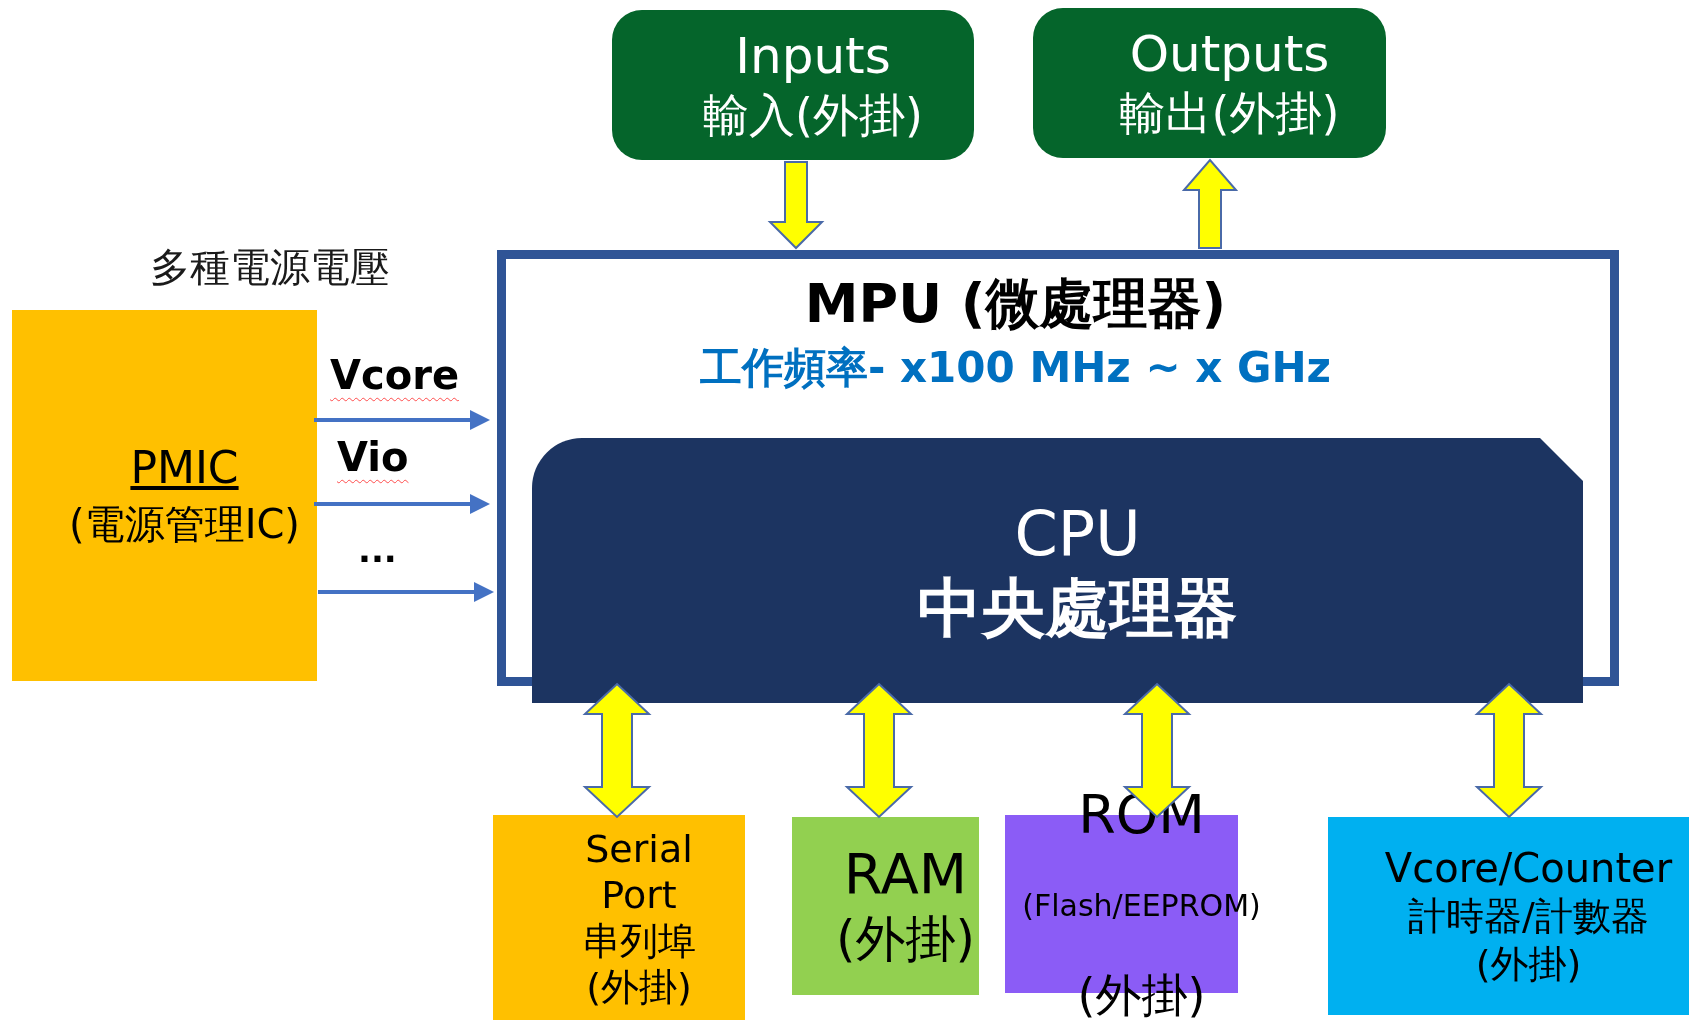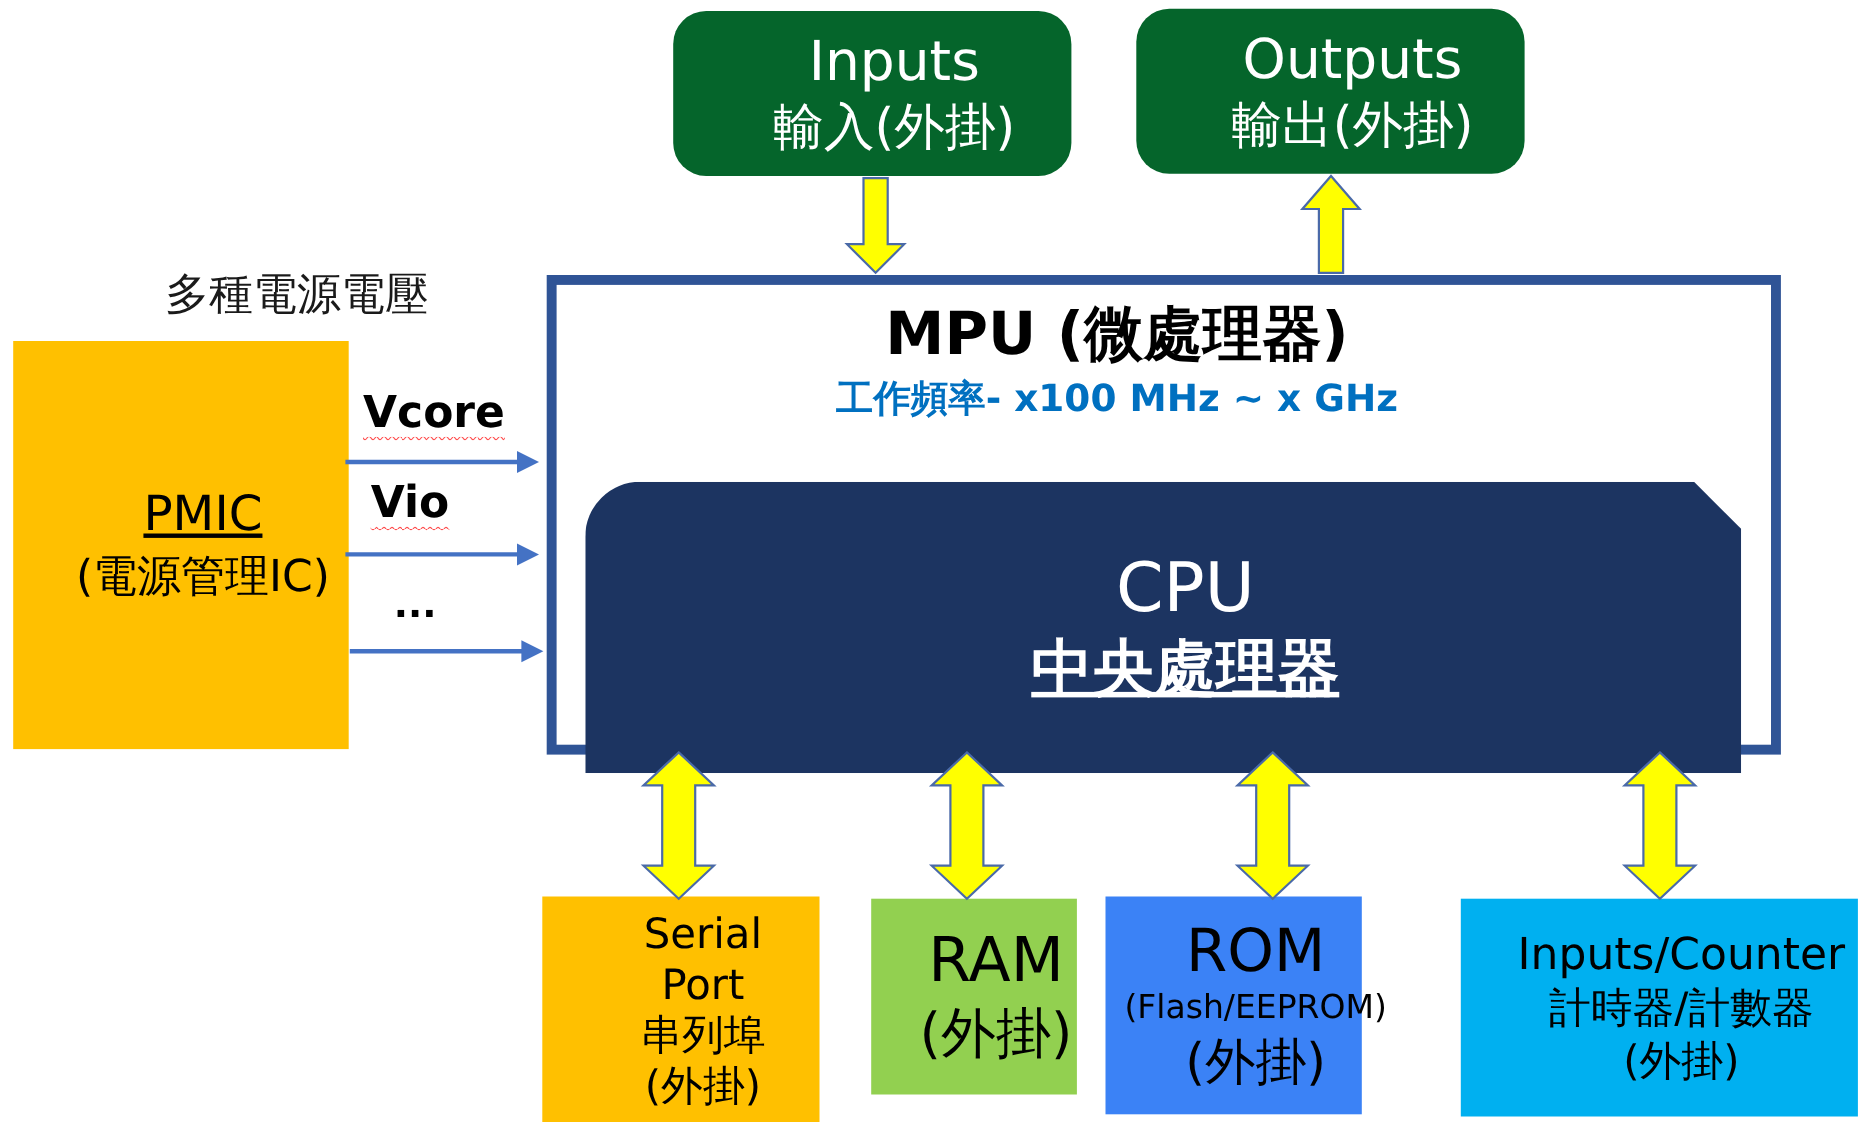--- a/index.html
+++ b/index.html
@@ -20,36 +20,36 @@
 
     #power-title { left: 150px; top: 240px; font-size: 40px; color: #1a1a1a; white-space: nowrap; }
 
     .rail-label { font-size: 40px; font-weight: bold; color: #000; white-space: nowrap;
                   text-decoration: underline wavy #ff4d4d; text-decoration-thickness: 1px; text-underline-offset: 8px; }
     .dots { font-size: 34px; font-weight: bold; color: #000; }
 
     
     #mpu { left: 497px; top: 250px; width: 1122px; height: 436px; border: 9px solid #2f5496; background: #fff; }
     #mpu-title { left: 497px; top: 268px; width: 1037px; text-align: center; font-size: 54px; font-weight: bold; color: #000; }
-    #mpu-freq { left: 497px; top: 340px; width: 1037px; text-align: center; font-size: 34px; font-weight: bold; color: #0070c0; }
+    #mpu-freq { left: 497px; top: 340px; width: 1037px; text-align: center; font-size: 42px; font-weight: bold; color: #0070c0; }
 
     #cpu { left: 532px; top: 393px; width: 1051px; height: 265px; background: #1c3461; color: #fff;
            border-top-left-radius: 50px;
            clip-path: polygon(0 0, 1008px 0, 100% 43px, 100% 100%, 0 100%); margin-top: 45px; }
     #cpu .l1 { font-size: 62px; line-height: 74px; }
-    #cpu .l2 { font-size: 56px; line-height: 74px; font-weight: bold; text-decoration: underline; }
+    #cpu .l2 { font-size: 64px; line-height: 74px; font-weight: bold; }
 
     
     .bottom-box { color: #000; }
     #serial { left: 493px; top: 815px; width: 252px; height: 205px; background: #ffc000; }
     #serial div { font-size: 38px; line-height: 46px; text-align: center; }
     #ram { left: 792px; top: 817px; width: 187px; height: 178px; background: #92d050; }
     #ram .l1 { font-size: 56px; line-height: 66px; }
     #ram .l2 { font-size: 50px; line-height: 64px; }
-    #rom { left: 1005px; top: 815px; width: 233px; height: 198px; background: #3b82f6; }
+    #rom { left: 1005px; top: 815px; width: 233px; height: 178px; background: #8b5cf6; gap: 40px; }
     #rom .l1 { font-size: 54px; line-height: 62px; }
     #rom .l2 { font-size: 30px; line-height: 40px; }
     #rom .l3 { font-size: 46px; line-height: 58px; }
     #timer { left: 1328px; top: 817px; width: 361px; height: 198px; background: #00b0f0; }
     #timer .l1 { font-size: 40px; line-height: 48px; }
     #timer .l2 { font-size: 38px; line-height: 48px; }
     #timer .l3 { font-size: 38px; line-height: 48px; }
 
     svg#arrows { position: absolute; left: 0; top: 0; }
   </style>
@@ -91,21 +91,21 @@
 <div class="abs center-text bottom-box" id="ram">
   <div class="l1">RAM</div>
   <div class="l2">(外掛)</div>
 </div>
 <div class="abs center-text bottom-box" id="rom">
   <div class="l1">ROM</div>
   <div class="l2">(Flash/EEPROM)</div>
   <div class="l3">(外掛)</div>
 </div>
 <div class="abs center-text bottom-box" id="timer">
-  <div class="l1">Inputs/Counter</div>
+  <div class="l1">Vcore/Counter</div>
   <div class="l2">計時器/計數器</div>
   <div class="l3">(外掛)</div>
 </div>
 
 <svg id="arrows" width="1699" height="1023">
   <defs>
     <marker id="bluehead" markerWidth="10" markerHeight="10" refX="8" refY="5" orient="auto" markerUnits="userSpaceOnUse">
       <path d="M0,0 L10,5 L0,10 Z" fill="#4472c4"></path>
     </marker>
   </defs>

